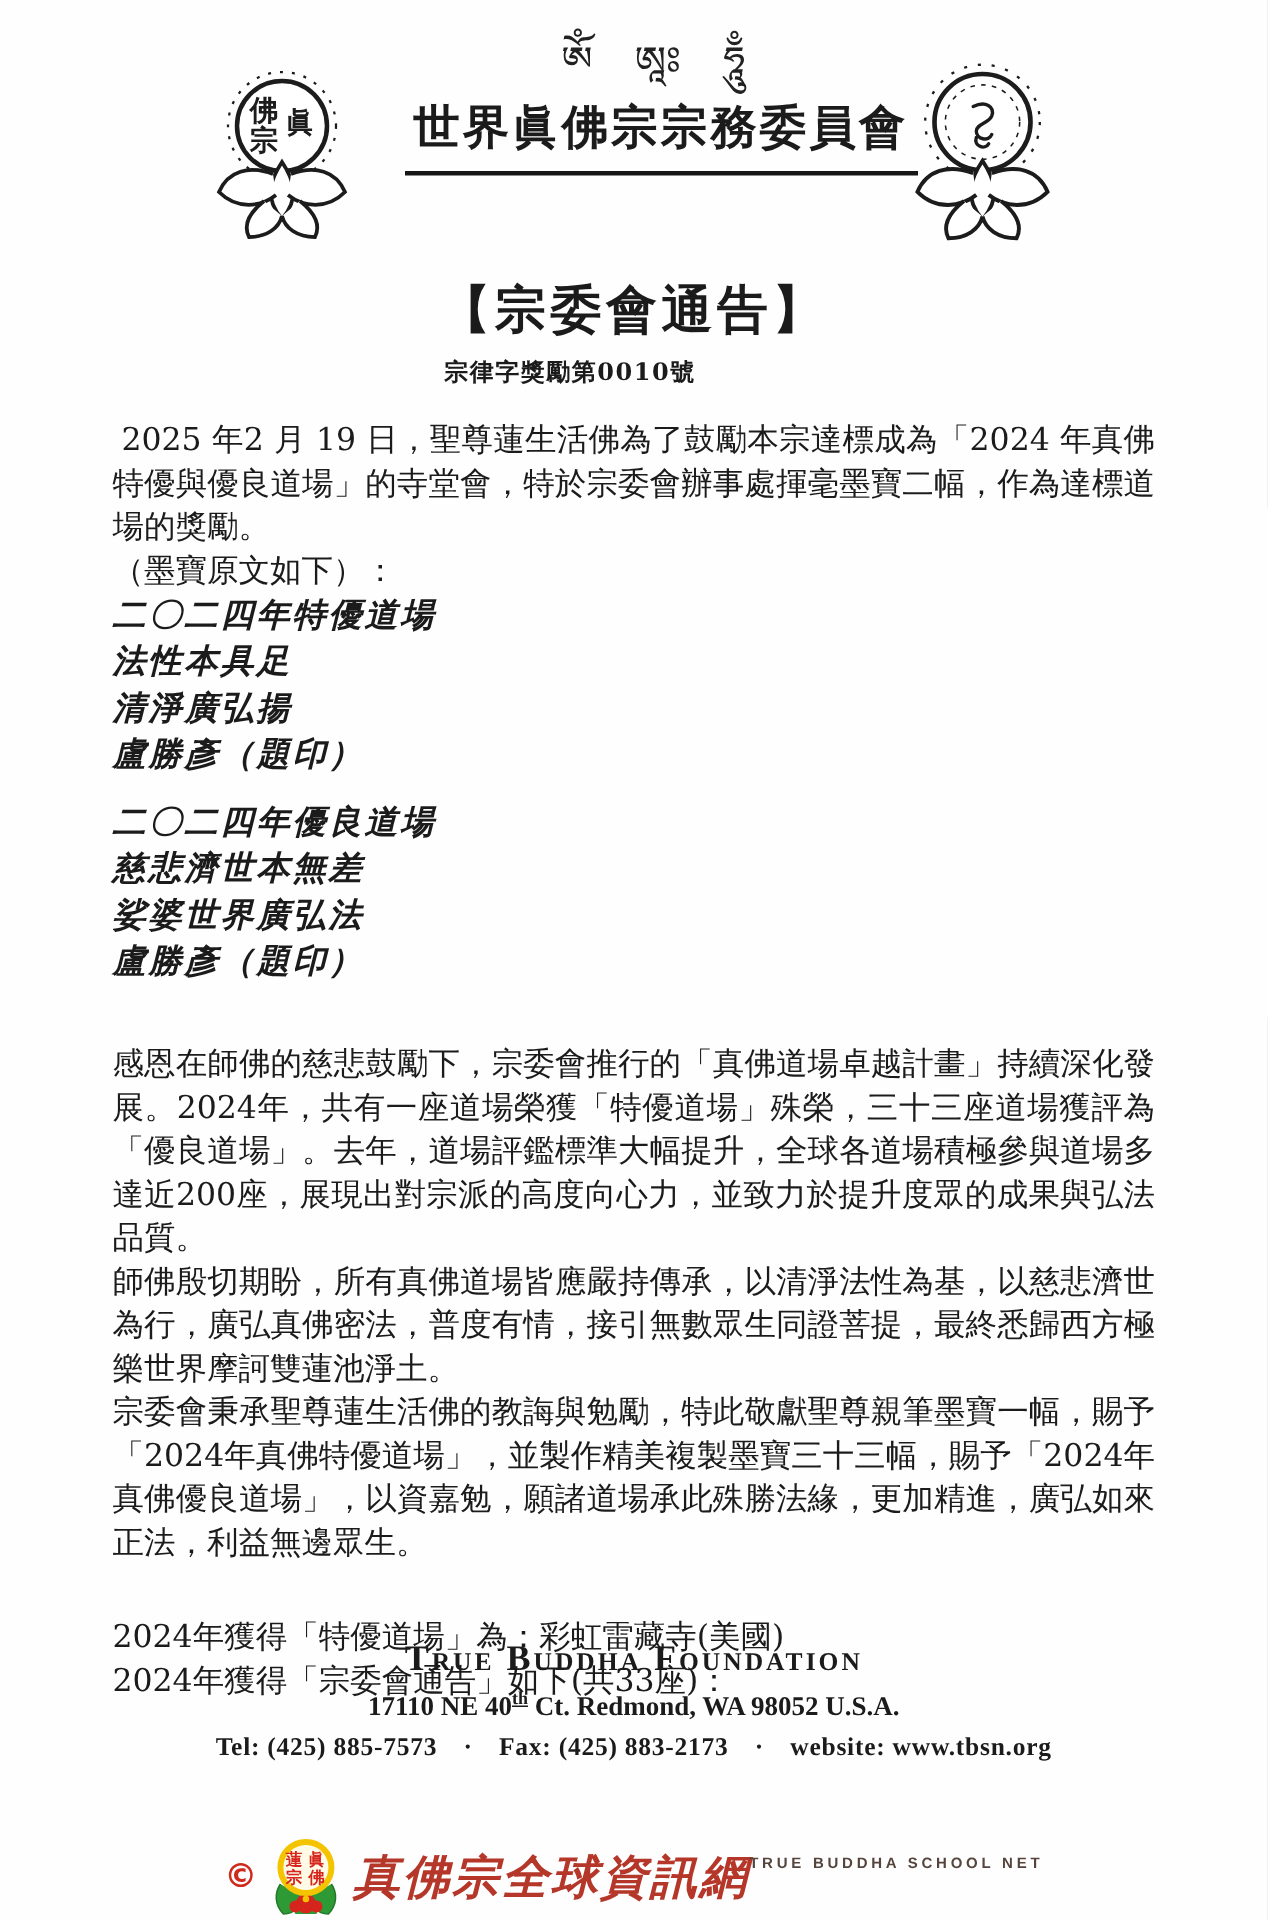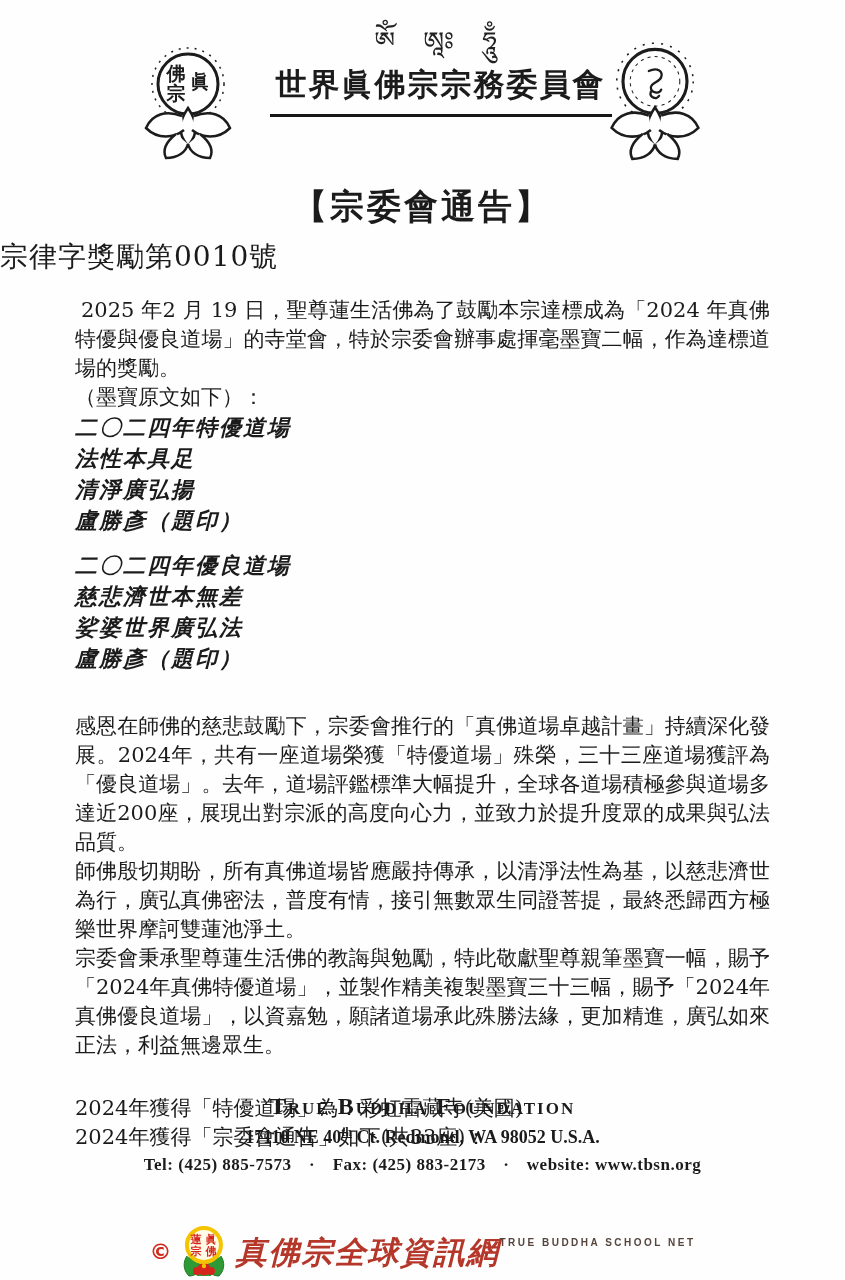--- a/index.html
+++ b/index.html
@@ -34,22 +34,22 @@
     padding:0 6px 8px 6px;
   }
   
   .notice-title{
     margin-top:14px;
     text-align:center;
     font-size:34px;font-weight:bold;letter-spacing:3px;
   }
   .ref-no{
     margin:8px 85px 0 0;
-    text-align:left;
-    font-size:28px;font-weight:400;letter-spacing:1px;
+    text-align:center;
+    font-size:16px;font-weight:700;letter-spacing:1px;
   }
   
   .body-text{
     margin:20px 75px 0 75px;
     font-size:21px;line-height:29px;
     text-align:justify;
   }
   .para{margin:0;}
   .para.indent{text-indent:6px;}
   .calli{

